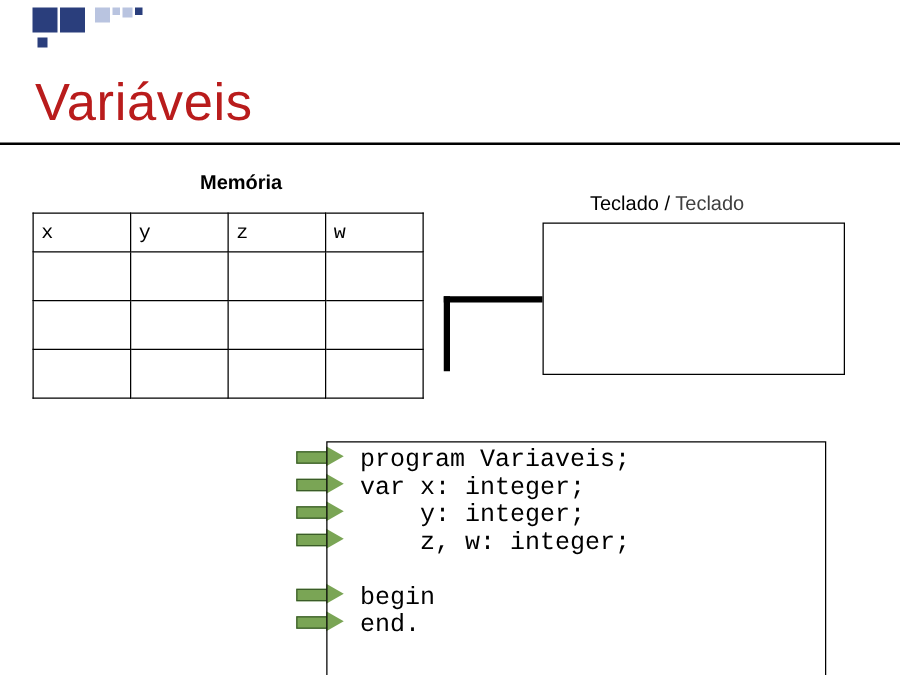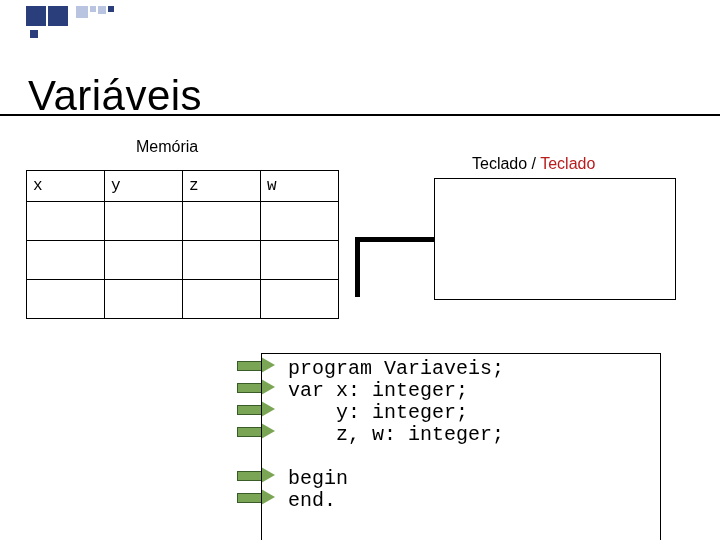--- a/index.html
+++ b/index.html
@@ -25,47 +25,46 @@
   .sq.big   { width: 20px; height: 20px; background:#2a3e7c; }
   .sq.mid   { width: 12px; height: 12px; background:#b9c4e0; }
   .sq.small { width: 8px;  height: 8px;  background:#b9c4e0; }
   .sq.tiny  { width: 6px;  height: 6px;  background:#2a3e7c; }
 
   .title {
     position: absolute;
     left: 28px;
     top: 58px;
     font-size: 42px;
-    color: #000000;
+    color: #b91c1c;
     letter-spacing: 0.5px;
-    margin-top: 14px;
   }
   .title-underline {
     position: absolute;
     left: 0; right: 0;
     top: 114px;
     height: 2px;
     background: #000;
   }
 
   .mem-label {
     position: absolute;
-    left: 136px;
+    left: 160px;
     top: 138px;
     font-size: 16px;
-    font-weight: normal;
+    font-weight: bold;
   }
 
   .monitor-label {
     position: absolute;
     left: 472px;
     top: 155px;
     font-size: 16px;
   }
-  .monitor-label .red { color: #b91c1c; }
+  .monitor-label .red { color: #404040; }
 
   
   .mem {
     position: absolute;
     left: 26px;
     top: 170px;
     border: 1.5px solid #000;
     border-collapse: collapse;
   }
   .mem td {

